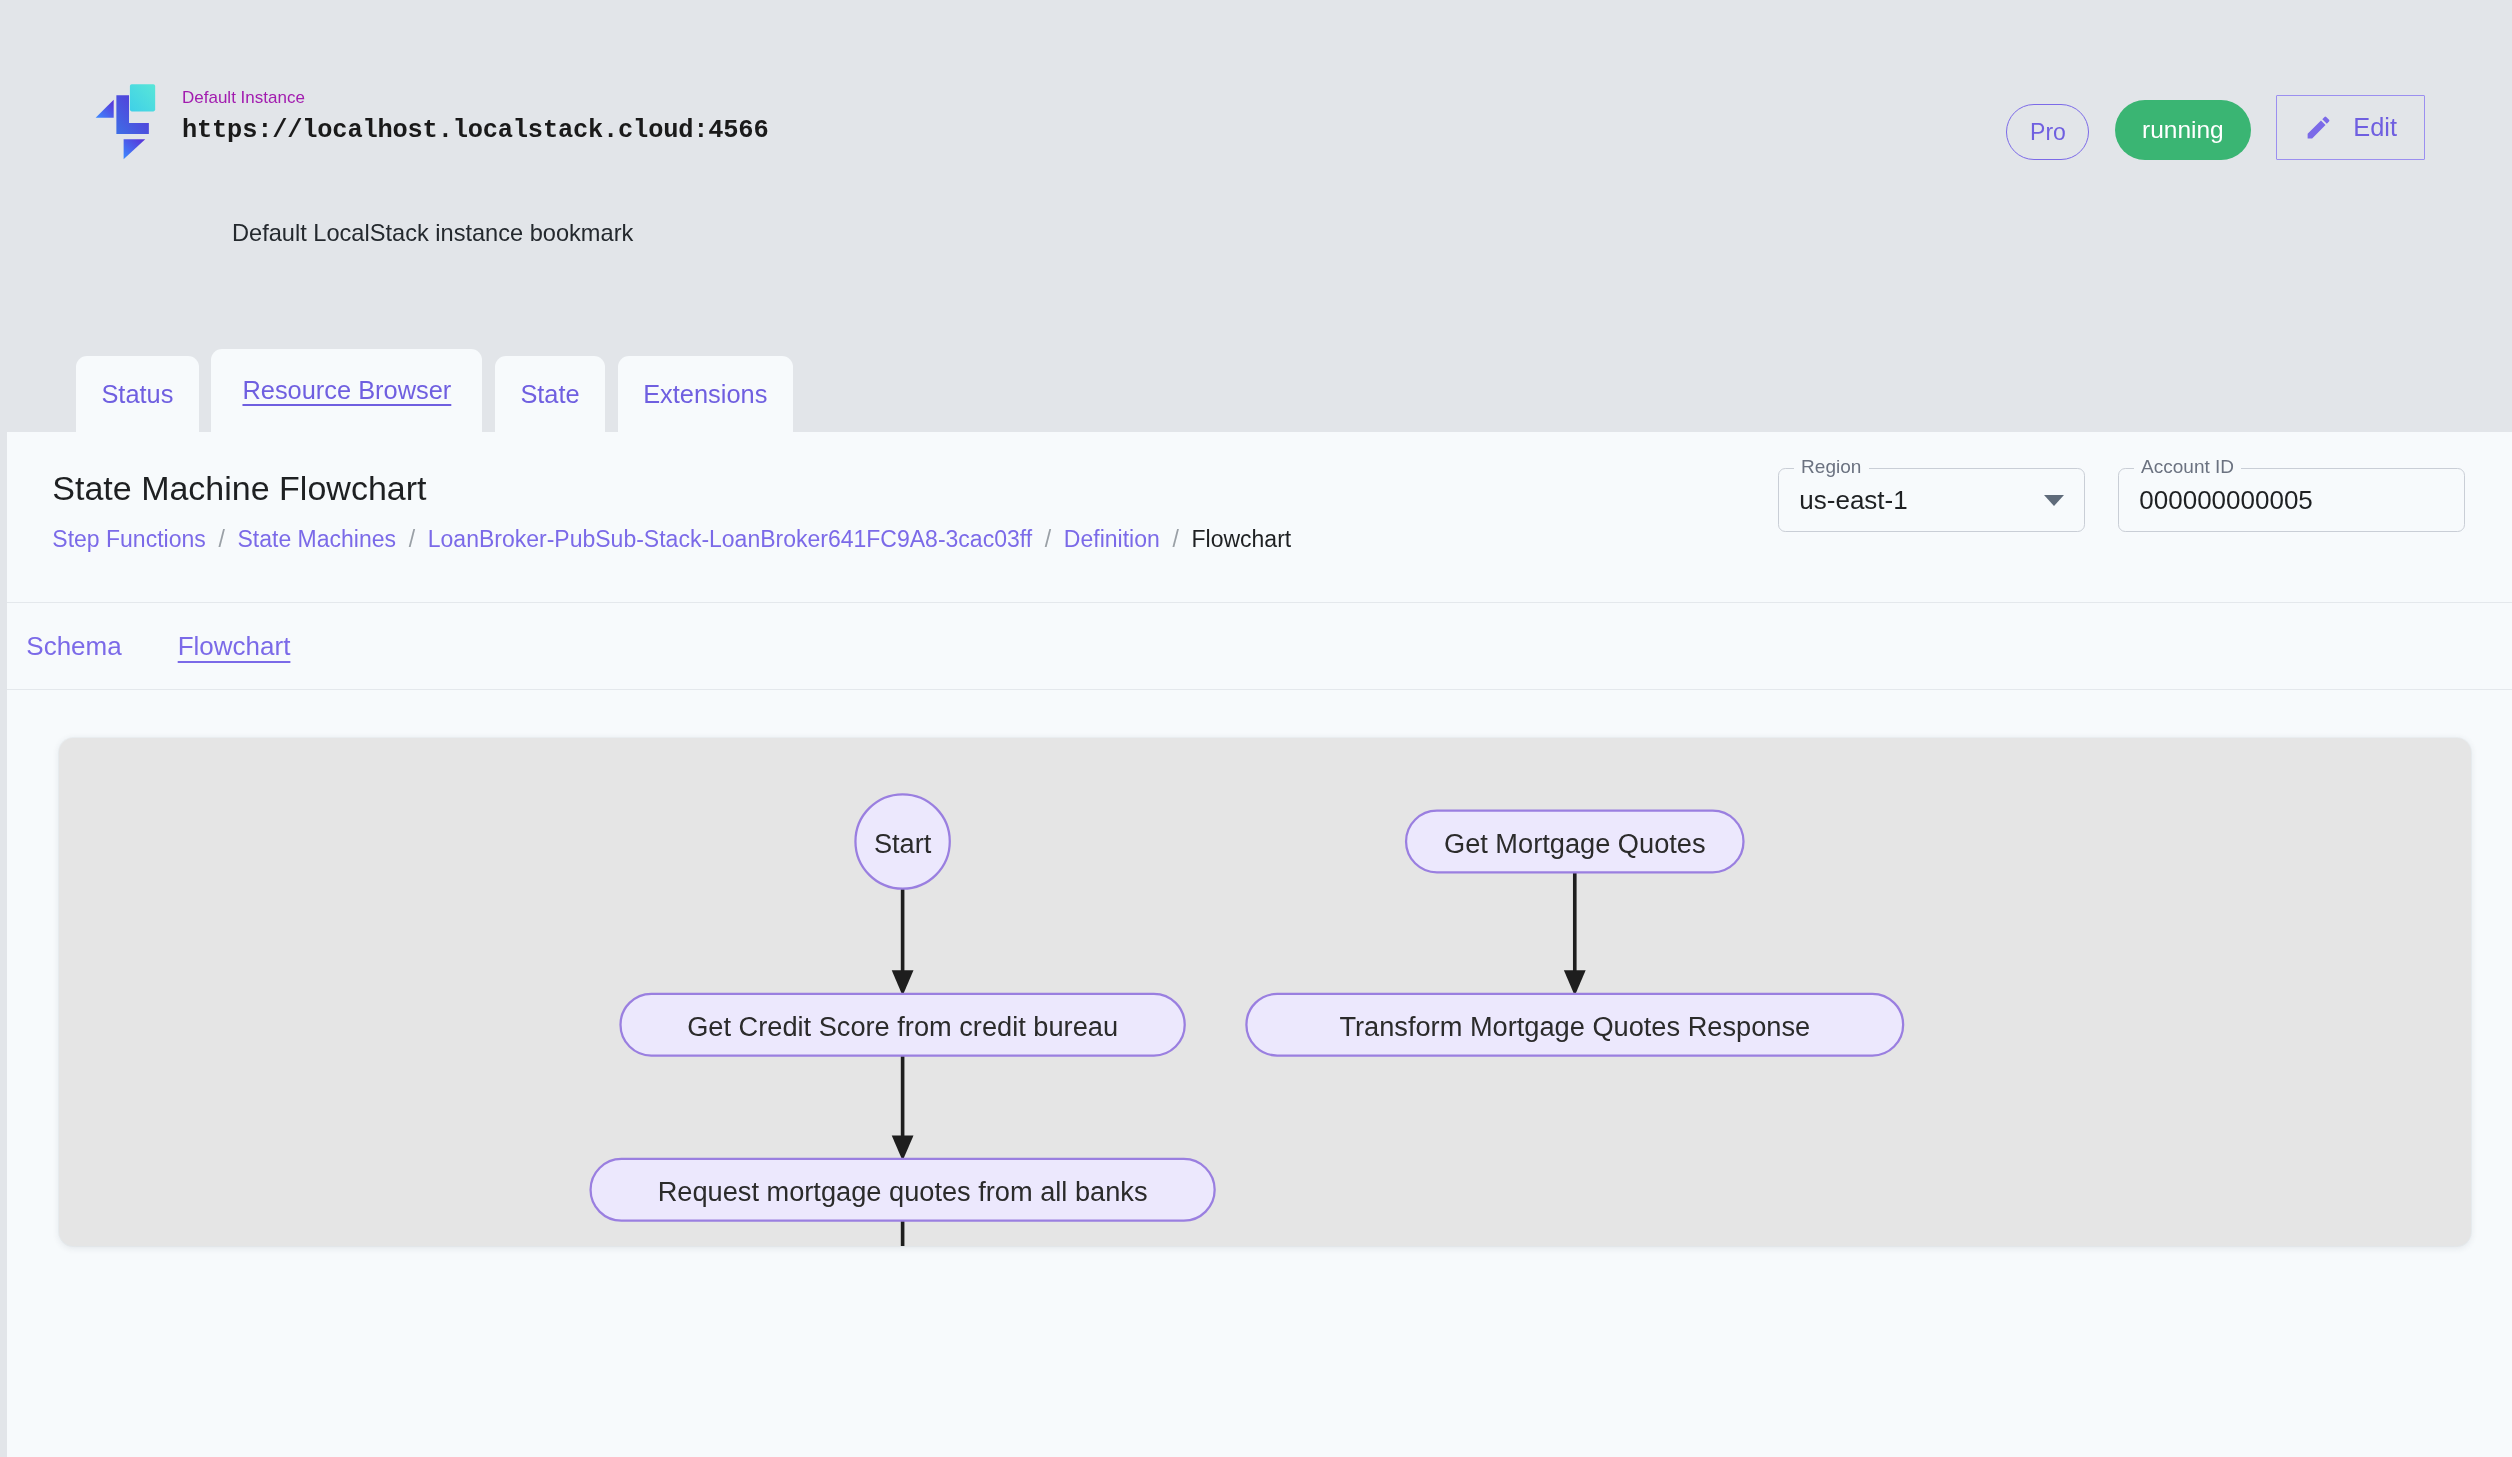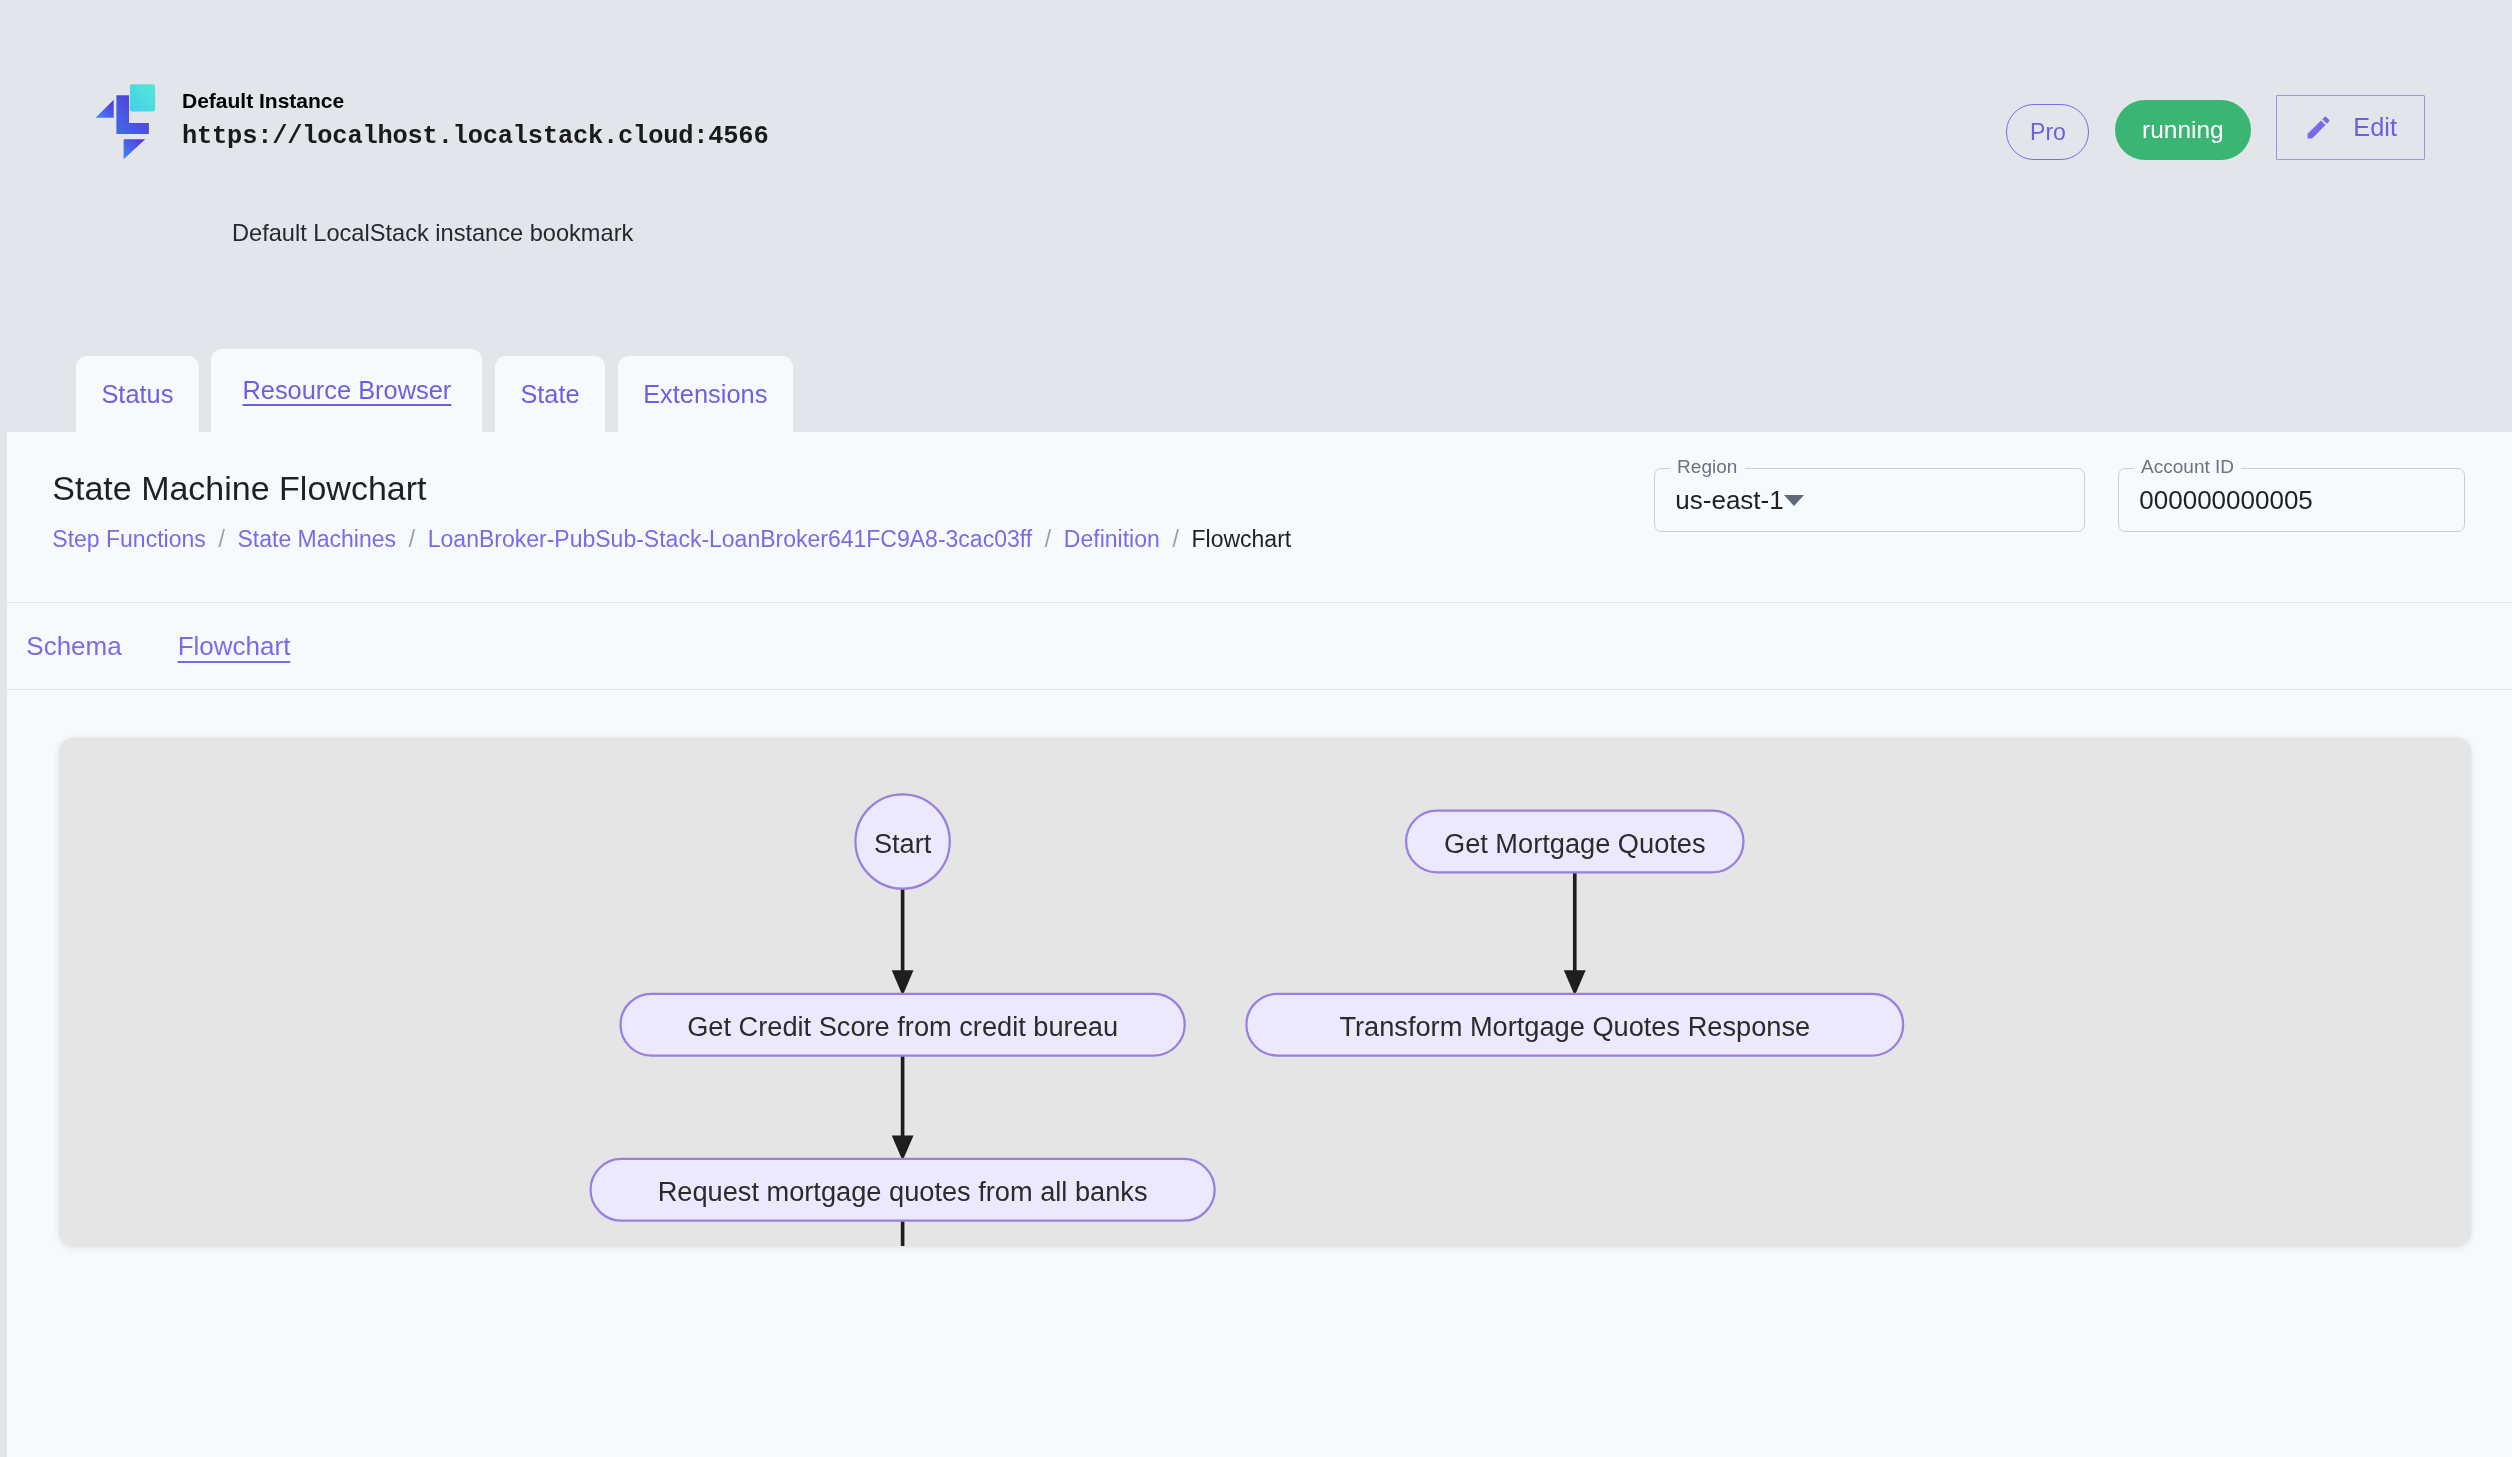--- a/index.html
+++ b/index.html
@@ -36,25 +36,24 @@
   .ls-logo {
     width: 71px; height: 83px;
     position: relative;
     flex: none;
   }
   .ls-logo svg { display:block; width:71px; height:83px; }
 
   .instance-meta { padding-top: 9px; }
 
   .instance-name {
-    font-size: 21px;
-    color: #000000;
+    font-size: 17px;
+    color: #a21caf;
     line-height: 1.3;
     white-space: nowrap;
-    font-weight: bold;
   }
 
   .instance-endpoint {
     font-family: "Liberation Mono", "DejaVu Sans Mono", monospace;
     font-size: 25.4px;
     font-weight: bold;
     color: #1a1a1a;
     letter-spacing: -0.2px;
     margin-top: 7.3px;
     white-space: nowrap;
@@ -222,21 +221,21 @@
     padding: 0 7.3px;
     font-size: 19px;
     color: #6b7280;
     line-height: 1;
   }
   .field-value {
     font-size: 26px;
     color: #1e2022;
     white-space: nowrap;
   }
-  .field-region { width: 431px; justify-content: flex-start; cursor: pointer; }
+  .field-region { width: 307px; justify-content: space-between; cursor: pointer; }
   .field-account { width: 347px; }
 
   .caret {
     width: 0; height: 0;
     border-left: 10px solid transparent;
     border-right: 10px solid transparent;
     border-top: 11px solid #5f6b7a;
     flex: none;
   }
 

